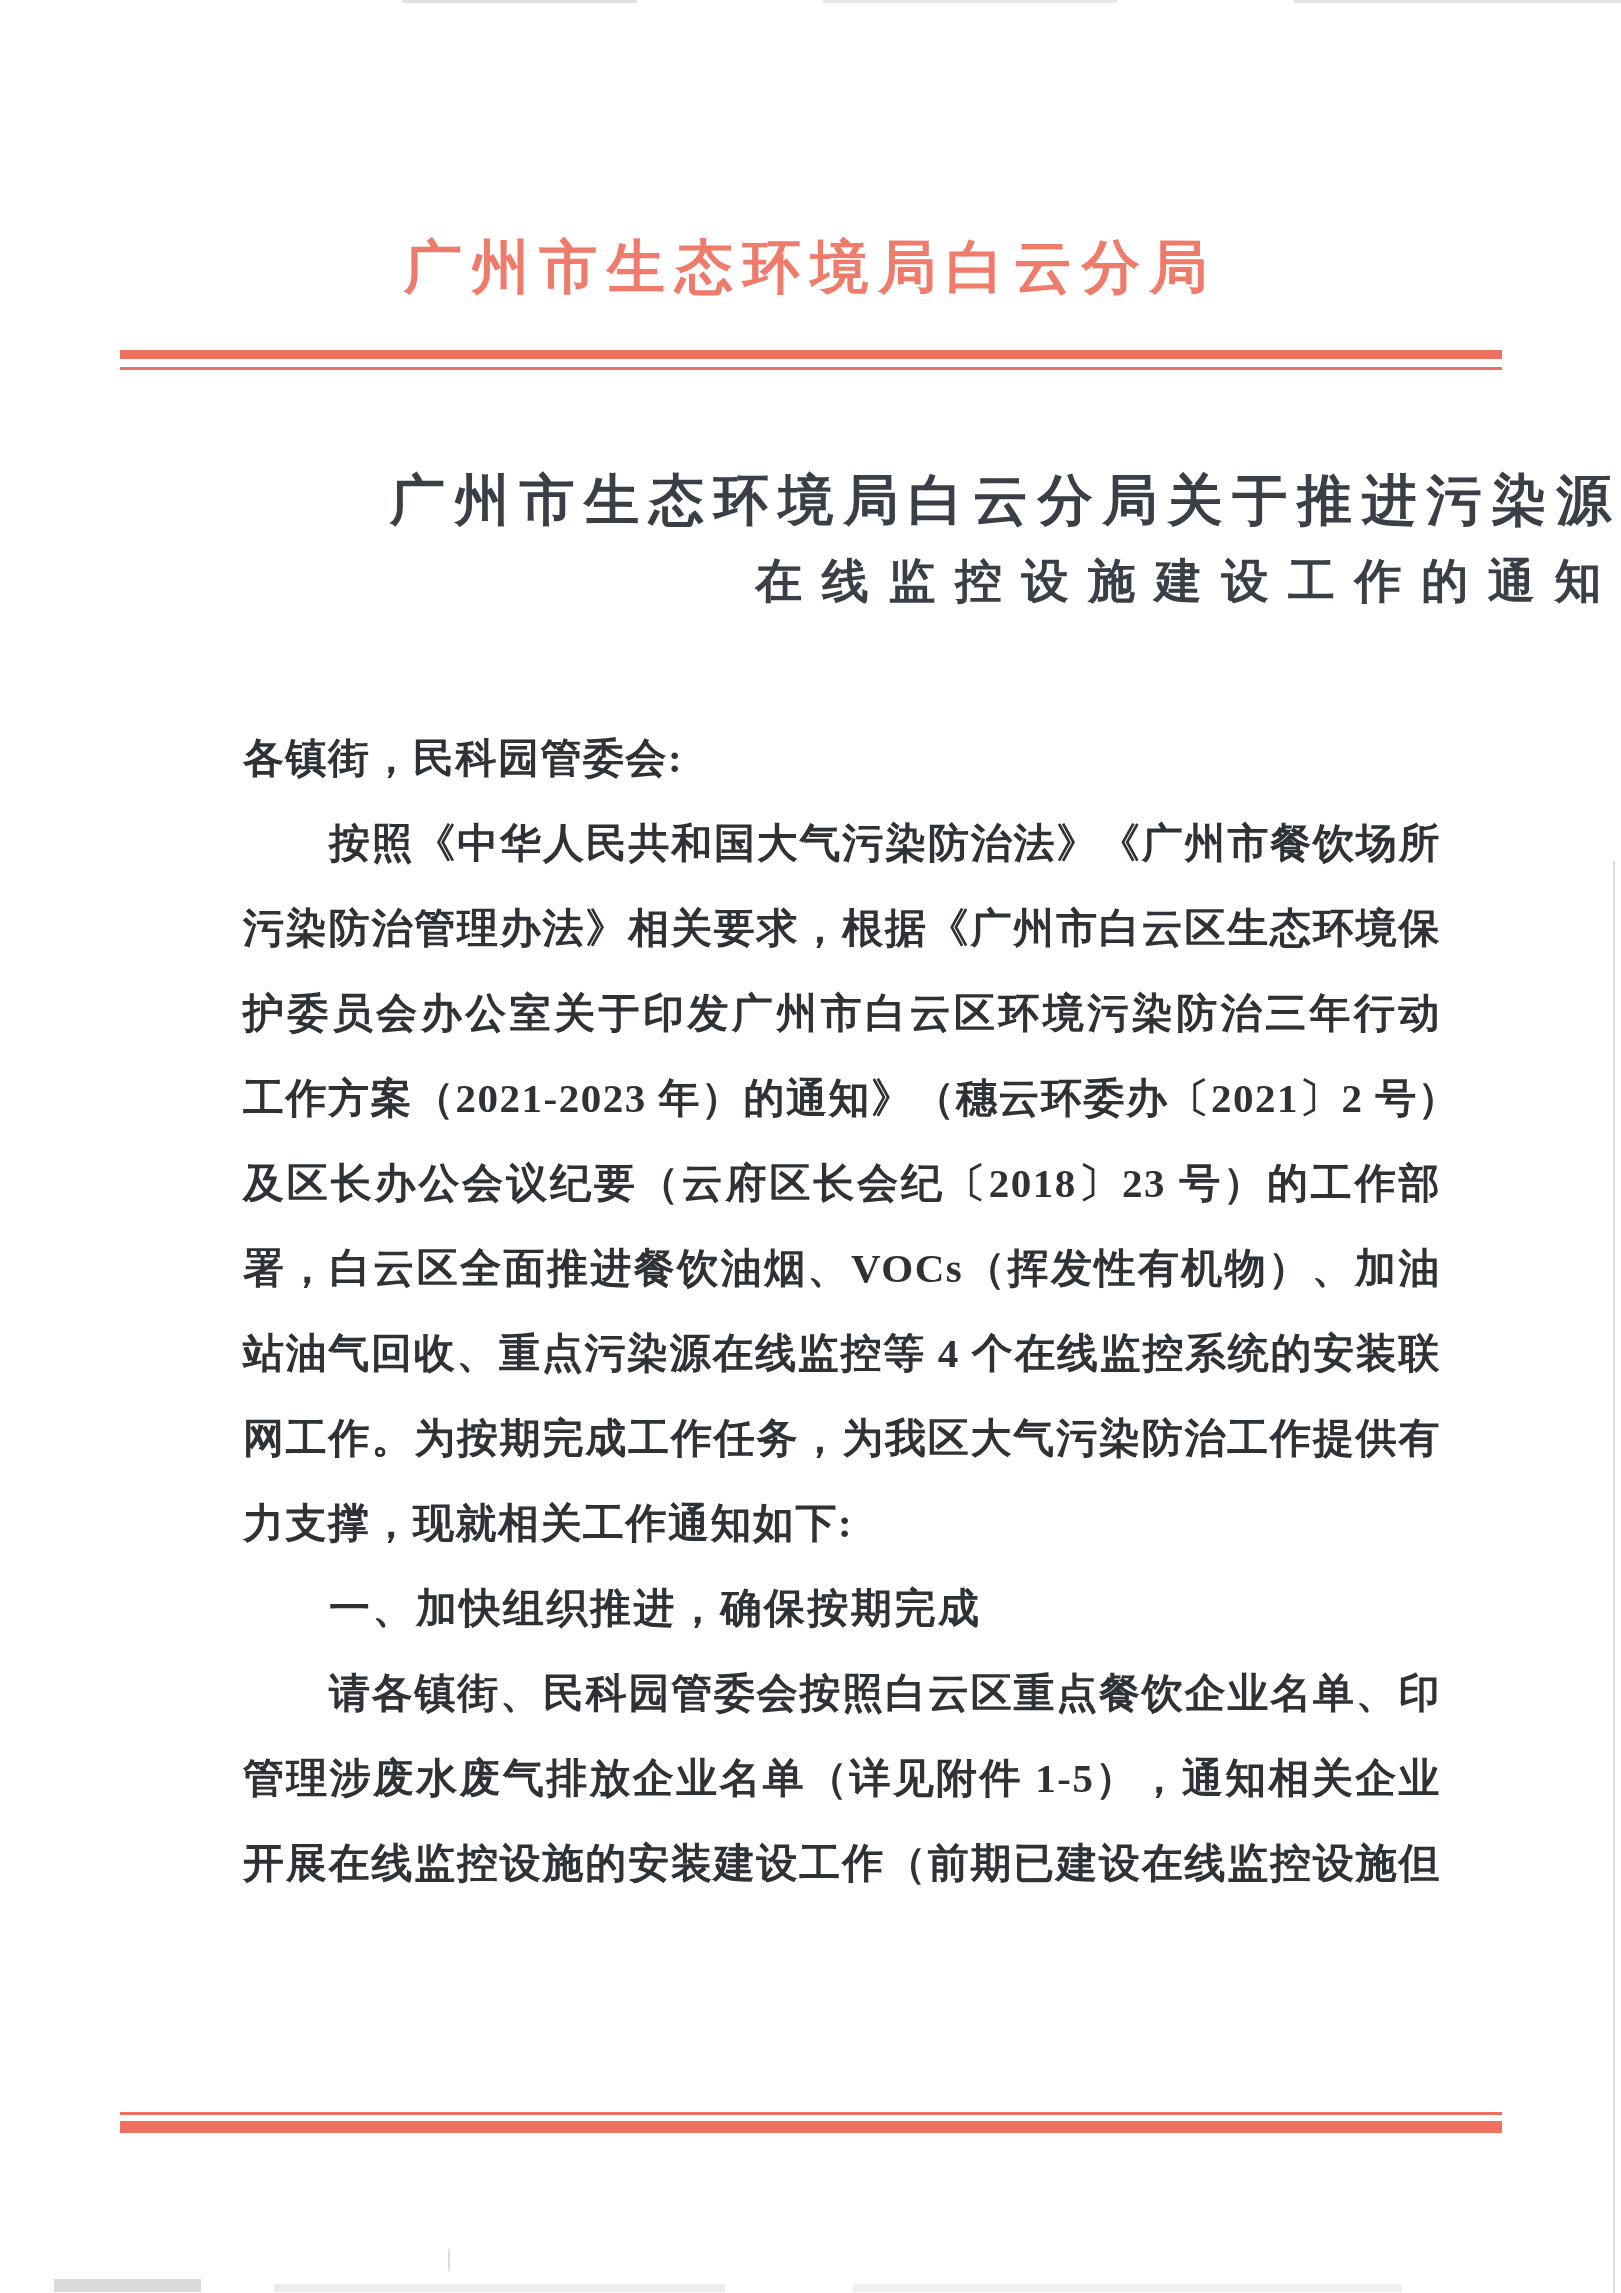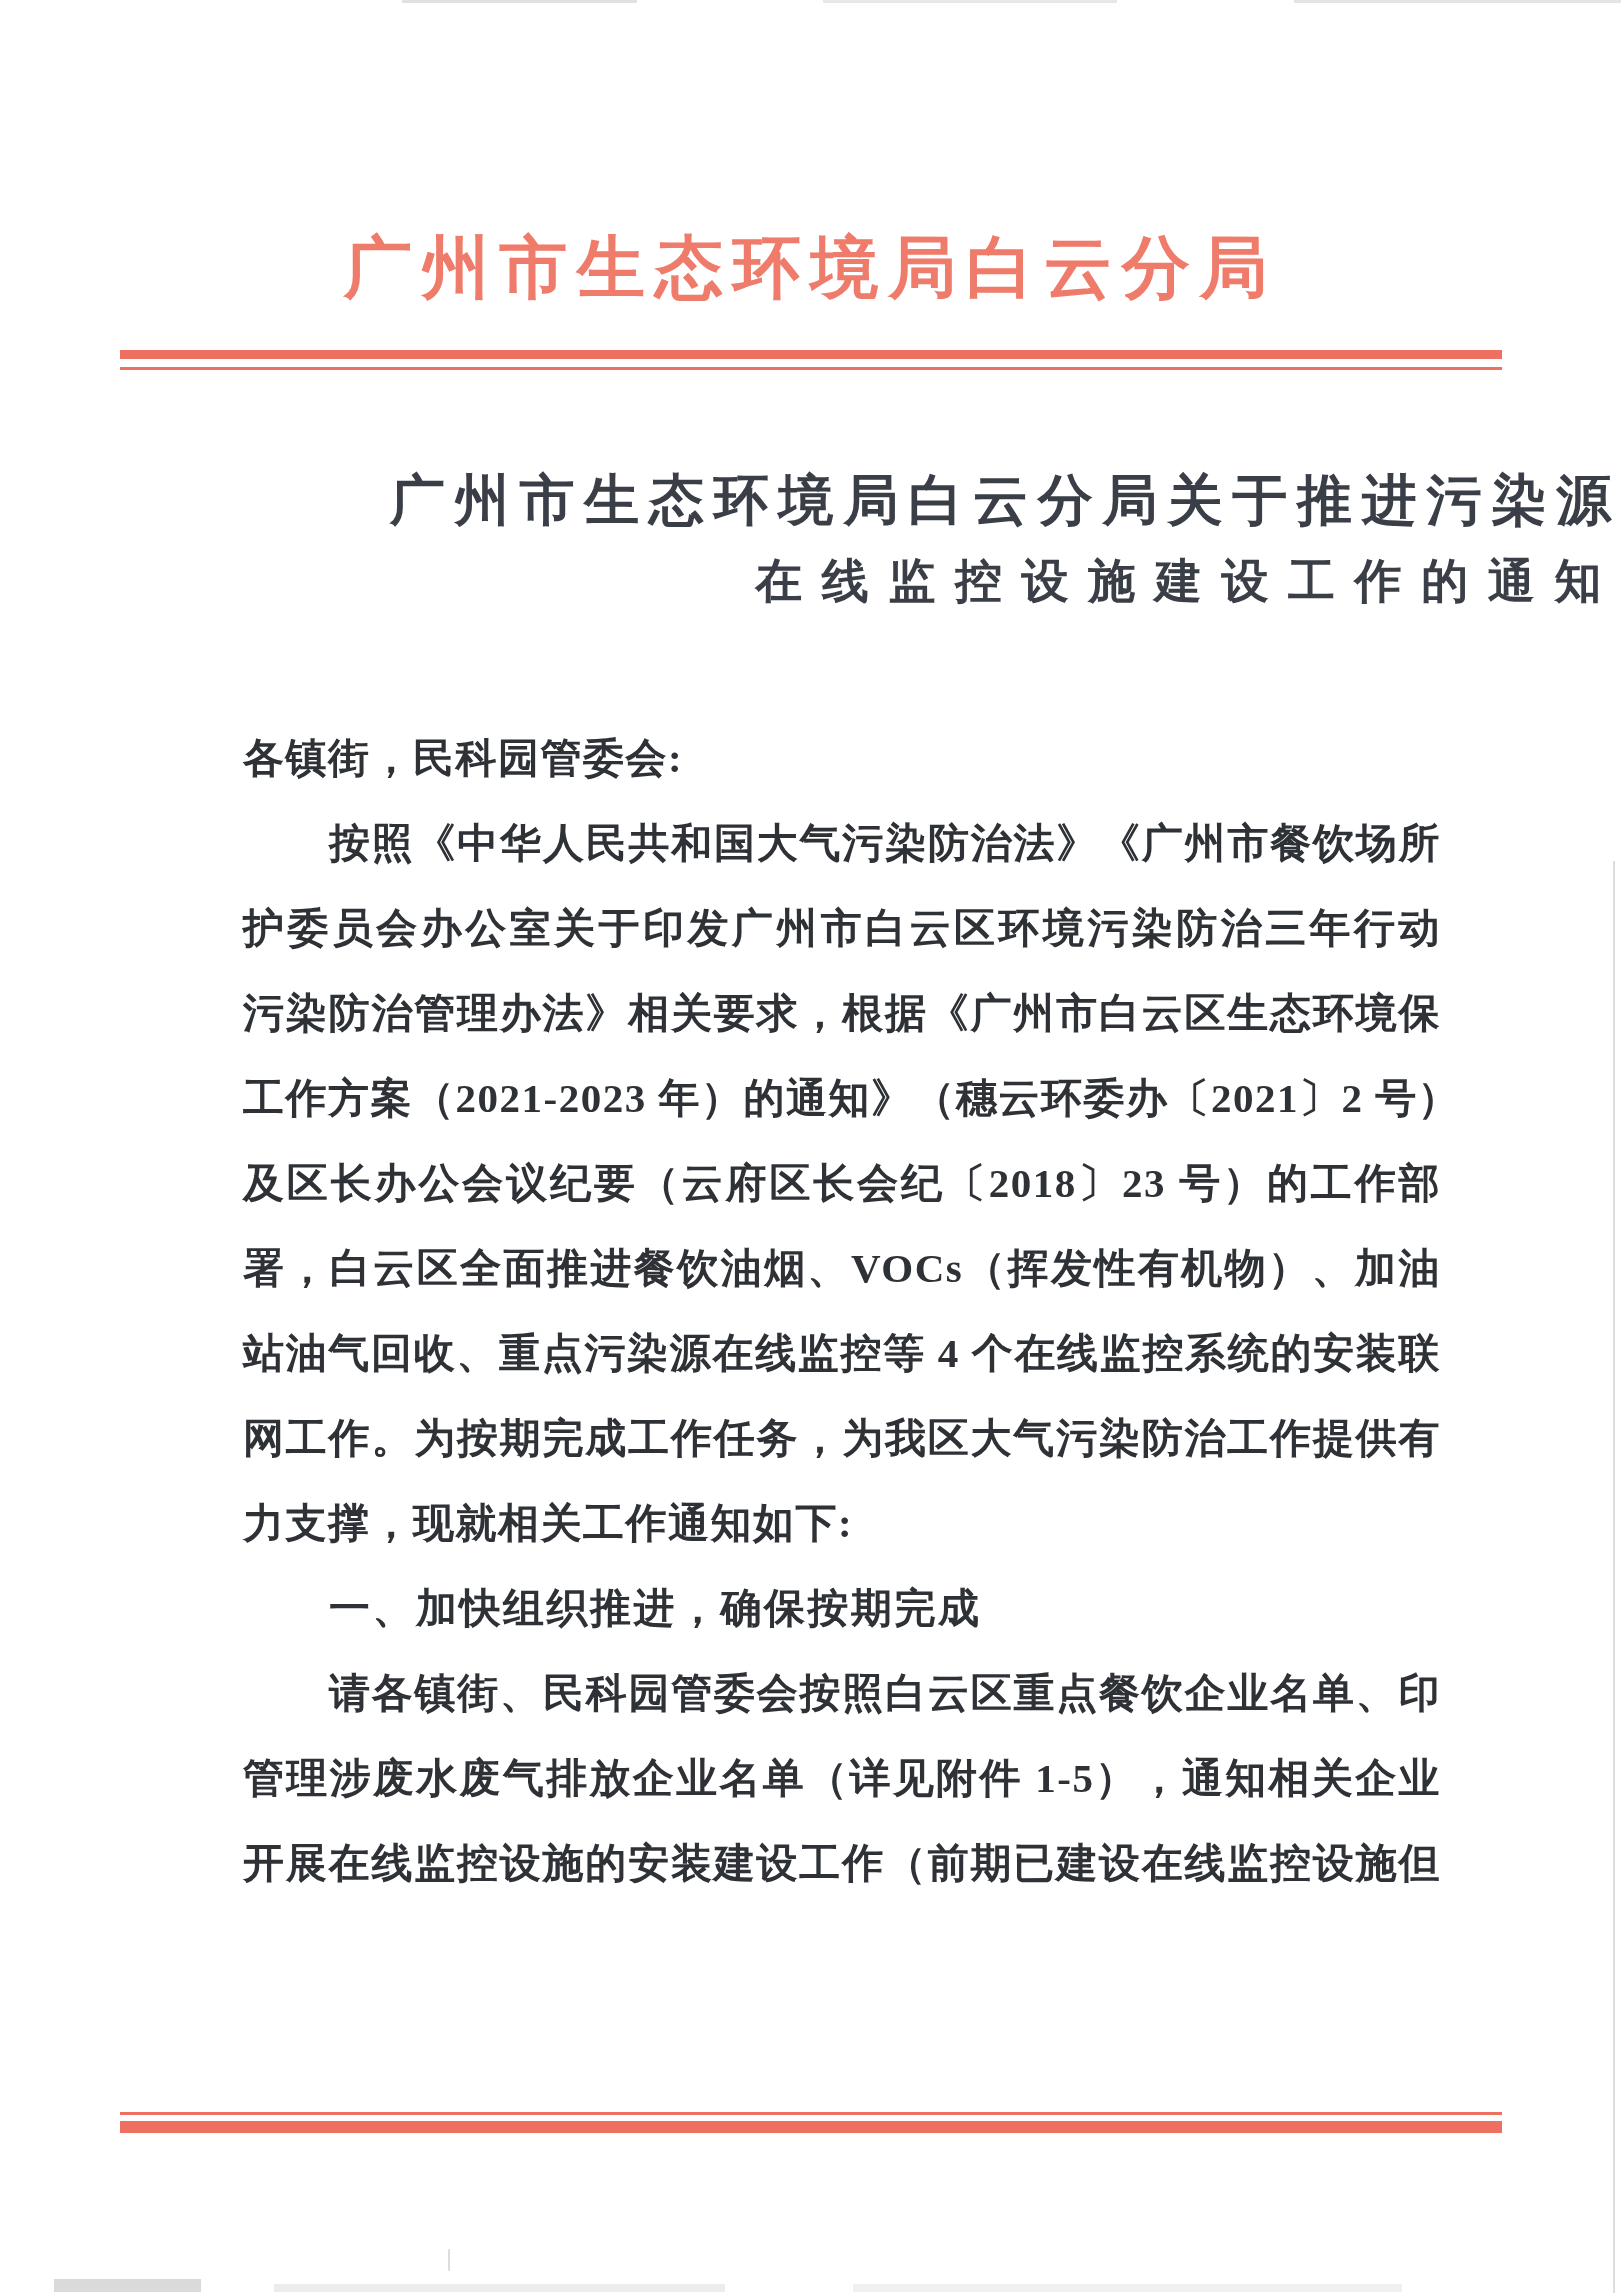--- a/index.html
+++ b/index.html
@@ -8,21 +8,21 @@
     width:1621px;height:2294px;
     margin:0 auto;
     background:#ffffff;
     overflow:hidden;
     font-family:"Liberation Serif","DejaVu Serif",serif;
   }
   
   .letterhead-title{
     position:absolute;top:214px;left:0;width:100%;
     text-align:center;
-    font-size:68px;line-height:108px;
+    font-size:58px;line-height:108px;
     font-weight:bold;
     letter-spacing:9.8px;
     color:#ef7b6b;
     font-family:"Liberation Serif","DejaVu Serif",serif;
   }
   .rule{position:absolute;left:120px;width:1382px;background:#ee7061;}
   .rule-top-thick{top:350px;height:8.8px;}
   .rule-top-thin{top:367px;height:2.9px;}
   .rule-bottom-thin{top:2112px;height:2.9px;}
   .rule-bottom-thick{top:2121px;height:11.8px;}
@@ -77,22 +77,22 @@
   <div class="rule rule-top-thin"></div>
 
   <div class="doc-title">
     <div class="t1">广州市生态环境局白云分局关于推进污染源</div>
     <div class="t2">在线监控设施建设工作的通知</div>
   </div>
 
   <div class="body-text">
     <div class="line">各镇街，民科园管委会:</div>
     <div class="line justify indent">按照《中华人民共和国大气污染防治法》《广州市餐饮场所</div>
+    <div class="line justify">污染防治管理办法》相关要求，根据《广州市白云区生态环境保</div>
     <div class="line justify">护委员会办公室关于印发广州市白云区环境污染防治三年行动</div>
-    <div class="line justify">污染防治管理办法》相关要求，根据《广州市白云区生态环境保</div>
     <div class="line justify">工作方案（2021-2023 年）的通知》（穗云环委办〔2021〕2 号）</div>
     <div class="line justify">及区长办公会议纪要（云府区长会纪〔2018〕23 号）的工作部</div>
     <div class="line justify">署，白云区全面推进餐饮油烟、VOCs（挥发性有机物）、加油</div>
     <div class="line justify">站油气回收、重点污染源在线监控等 4 个在线监控系统的安装联</div>
     <div class="line justify">网工作。为按期完成工作任务，为我区大气污染防治工作提供有</div>
     <div class="line">力支撑，现就相关工作通知如下:</div>
     <div class="line heading indent">一、加快组织推进，确保按期完成</div>
     <div class="line justify indent">请各镇街、民科园管委会按照白云区重点餐饮企业名单、印</div>
     <div class="line justify">管理涉废水废气排放企业名单（详见附件 1-5），通知相关企业</div>
     <div class="line justify">开展在线监控设施的安装建设工作（前期已建设在线监控设施但</div>

